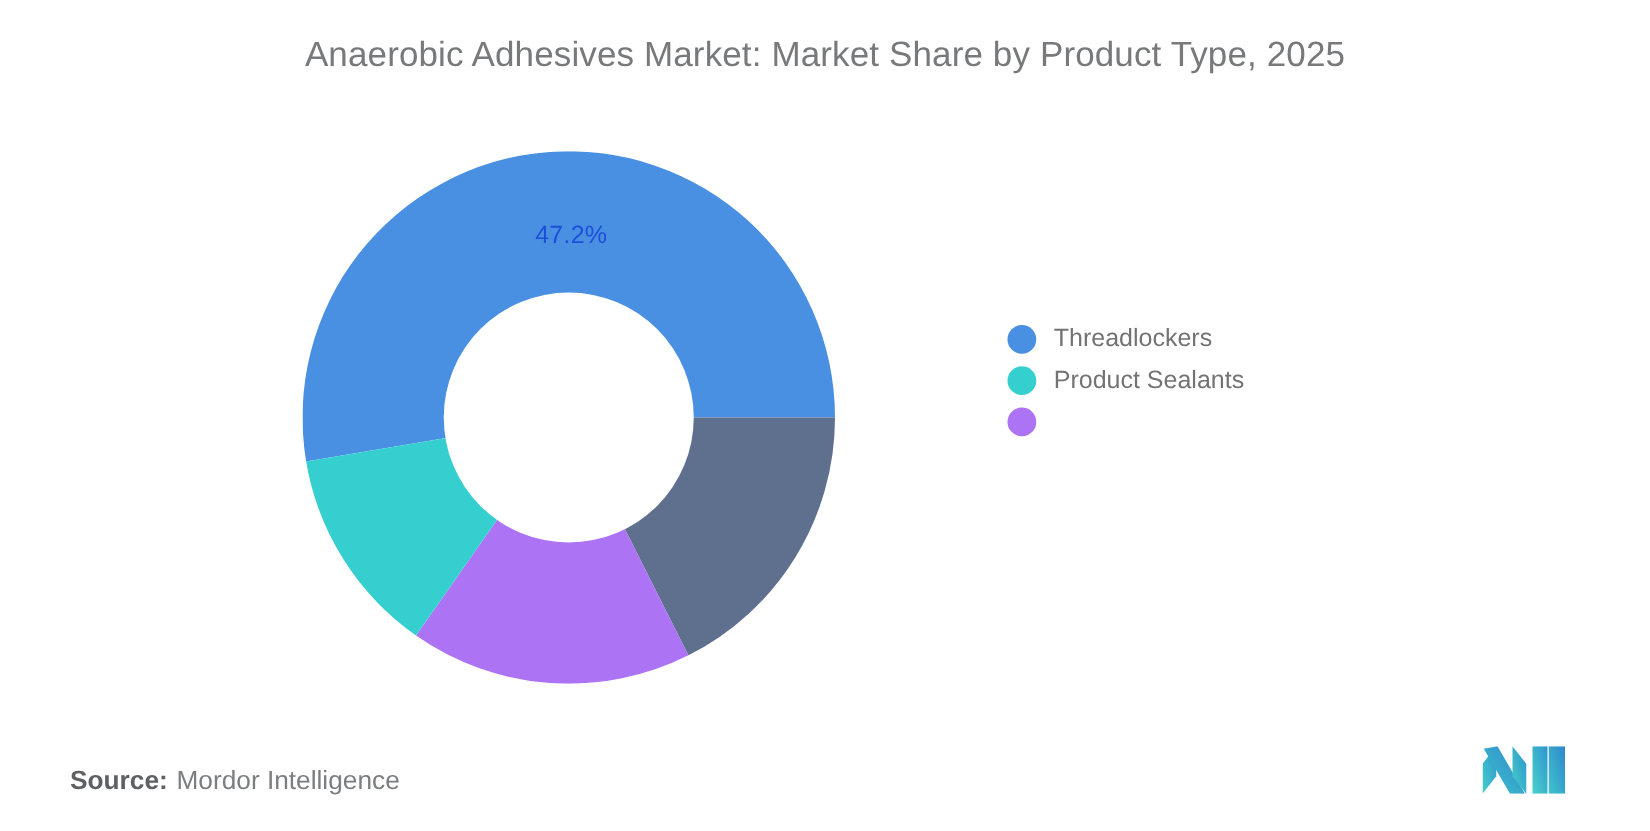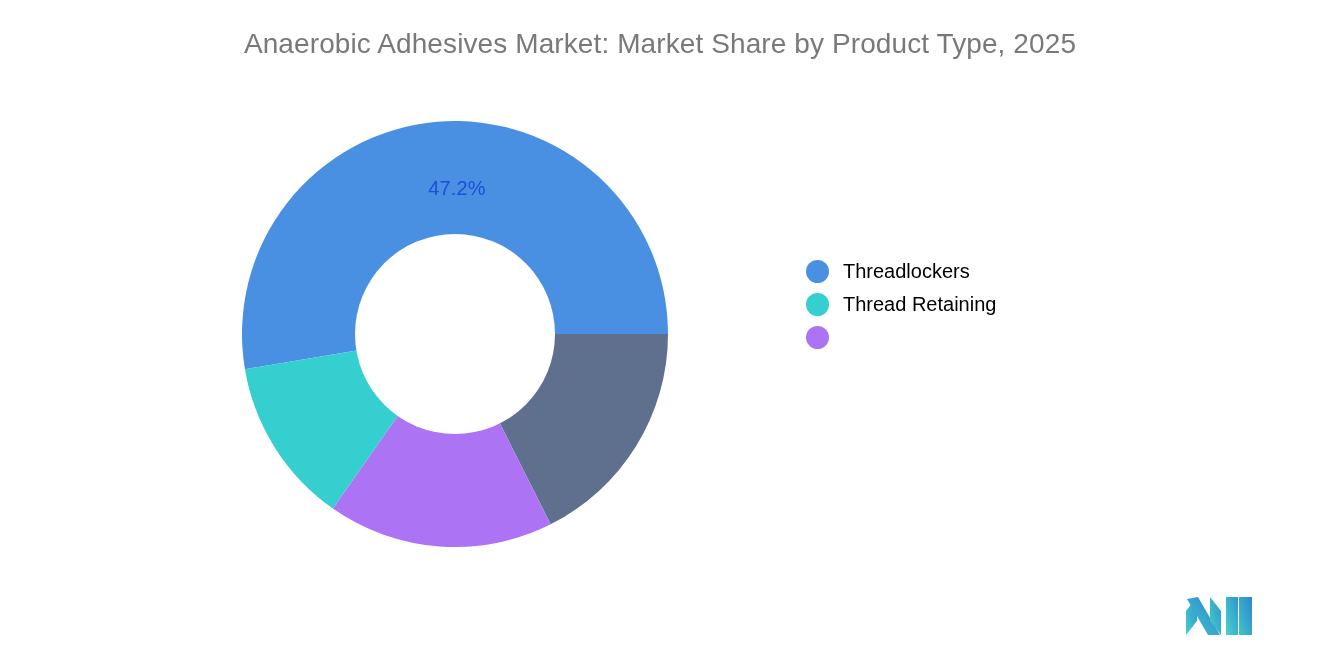--- a/index.html
+++ b/index.html
@@ -80,21 +80,21 @@
   }
   .legend-swatch {
     width: 23px;
     height: 23px;
     border-radius: 50%;
     flex: 0 0 auto;
   }
   .legend-label {
     margin-left: 14px;
     font-size: 20px;
-    color: #000000;
+    color: #737373;
     white-space: nowrap;
   }
 
   
   #source {
     position: absolute;
     left: 56px;
     top: 613px;
     font-size: 21px;
     color: #7b7d7f;
@@ -141,27 +141,30 @@
     </div>
   </div>
 
   <div id="legend">
     <div class="legend-row">
       <span class="legend-swatch" style="background: rgb(74, 144, 226);"></span>
       <span class="legend-label">Threadlockers</span>
     </div>
     <div class="legend-row">
       <span class="legend-swatch" style="background: rgb(54, 207, 208);"></span>
-      <span class="legend-label">Thread Retaining</span>
+      <span class="legend-label">Product Sealants</span>
     </div>
     <div class="legend-row">
       <span class="legend-swatch" style="background: rgb(172, 115, 245);"></span>
     </div>
   </div>
 
+  <div id="source">
+    <span class="src-key">Source:</span><span class="src-val">Mordor Intelligence</span>
+  </div>
 
   <div id="logo">
     <svg viewBox="0 0 66 38" width="66" height="38">
       <defs>
         <linearGradient id="lg1" x1="0" y1="1" x2="1" y2="0">
           <stop offset="0%" stop-color="#45cfc9"></stop>
           <stop offset="100%" stop-color="#2f93cf"></stop>
         </linearGradient>
         <linearGradient id="lg2" x1="0" y1="1" x2="1" y2="0">
           <stop offset="0%" stop-color="#3fc5cc"></stop>

